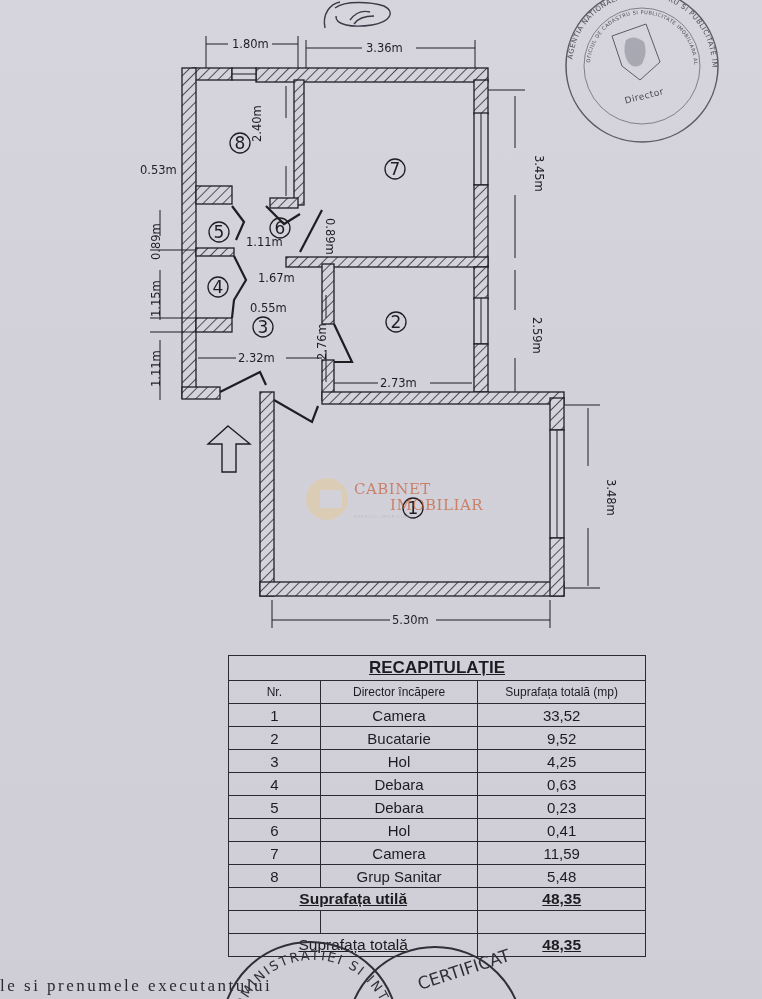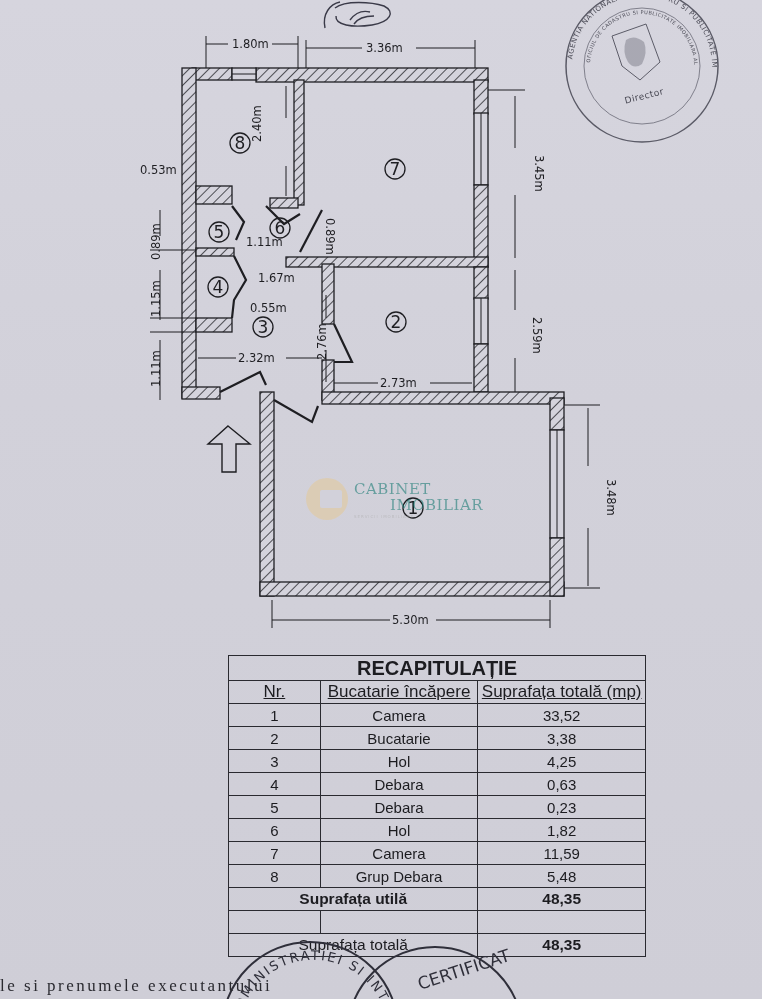--- a/index.html
+++ b/index.html
@@ -9,33 +9,33 @@
     font-family: "Liberation Sans", sans-serif;
     color:#1b1b1f;
   }
   #plan { position:absolute; left:0; top:0; width:762px; height:640px; }
   .dim { font-family: "DejaVu Sans", sans-serif; font-size:11.5px; fill:#1e1e22; }
   .roomnum { font-family:"DejaVu Sans", sans-serif; font-size:17px; fill:#1e1e22; }
   .stamp-text { font-family:"DejaVu Sans", sans-serif; font-size:7px; fill:#4a4a55; letter-spacing:0.5px; }
   .wm { position:absolute; left:306px; top:478px; width:150px; height:45px; opacity:0.55; pointer-events:none; }
   .wm-logo { position:absolute; left:0; top:0; width:42px; height:42px; border-radius:50%; background:#e4c998; }
   .wm-logo:after { content:""; position:absolute; left:14px; top:12px; width:22px; height:18px; background:#d3d2db; border-radius:2px; }
-  .wm-t1, .wm-t2 { position:absolute; left:48px; font-family:"DejaVu Serif", serif; color:#0f766e; font-size:15px; letter-spacing:0.5px; }
+  .wm-t1, .wm-t2 { position:absolute; left:48px; font-family:"DejaVu Serif", serif; color:#c2410c; font-size:15px; letter-spacing:0.5px; }
   .wm-t1 { top:2px; }
   .wm-t2 { top:18px;margin-left:36px; }
   .wm-sub { position:absolute; left:48px; top:36px; font-size:4px; color:#aaa; letter-spacing:1px; font-family:"DejaVu Sans",sans-serif; }
 
   #recap {
     position:absolute; left:228px; top:655px; width:418px;
     border-collapse:collapse; font-size:15px; color:#1c1c20;
   }
   #recap td, #recap th { border:1.5px solid #2a2a30; padding:0; height:22px; text-align:center; font-weight:normal; }
-  #recap .title { font-weight:bold; height:24px; font-size:20px; }
-  #recap .hdr td { height:22px; font-size:17px;text-decoration:underline; }
-  #recap .bold td { font-weight:bold; font-size:15.5px; }
+  #recap .title { font-weight:bold; height:24px; font-size:17px;text-decoration:underline; }
+  #recap .hdr td { height:22px; font-size:12px; }
+  #recap .bold td { font-weight:bold; font-size:15.5px;text-decoration:underline; }
   #recap col.c1 { width:92px; }
   #recap col.c2 { width:158px; }
   #recap col.c3 { width:168px; }
 
   .footer-text {
     position:absolute; left:0; top:976px; font-family:Liberation Serif, serif;
     font-size:17px; letter-spacing:2.5px; color:#2a2a30; white-space:nowrap;
   }
 </style>
 </head>
@@ -215,61 +215,61 @@
       <col class="c1">
       <col class="c2">
       <col class="c3">
     </colgroup>
   <tbody>
       <tr>
         <td colspan="3" class="title">RECAPITULAȚIE</td>
       </tr>
   <tr class="hdr">
     <td>Nr.</td>
-    <td>Bucatarie încăpere</td>
+    <td>Director încăpere</td>
     <td>Suprafața totală (mp)</td>
   </tr>
   <tr>
         <td>1</td>
         <td>Camera</td>
         <td>33,52</td>
       </tr>
   <tr>
         <td>2</td>
         <td>Bucatarie</td>
-        <td>3,38</td>
+        <td>9,52</td>
       </tr>
   <tr>
         <td>3</td>
         <td>Hol</td>
         <td>4,25</td>
       </tr>
   <tr>
         <td>4</td>
         <td>Debara</td>
         <td>0,63</td>
       </tr>
   <tr>
         <td>5</td>
         <td>Debara</td>
         <td>0,23</td>
       </tr>
   <tr>
         <td>6</td>
         <td>Hol</td>
-        <td>1,82</td>
+        <td>0,41</td>
       </tr>
   <tr>
         <td>7</td>
         <td>Camera</td>
         <td>11,59</td>
       </tr>
   <tr>
         <td>8</td>
-        <td>Grup Debara</td>
+        <td>Grup Sanitar</td>
         <td>5,48</td>
       </tr>
   <tr class="bold">
     <td colspan="2">Suprafața utilă</td>
     <td>48,35</td>
   </tr>
   <tr>
         <td></td>
         <td></td>
         <td></td>

